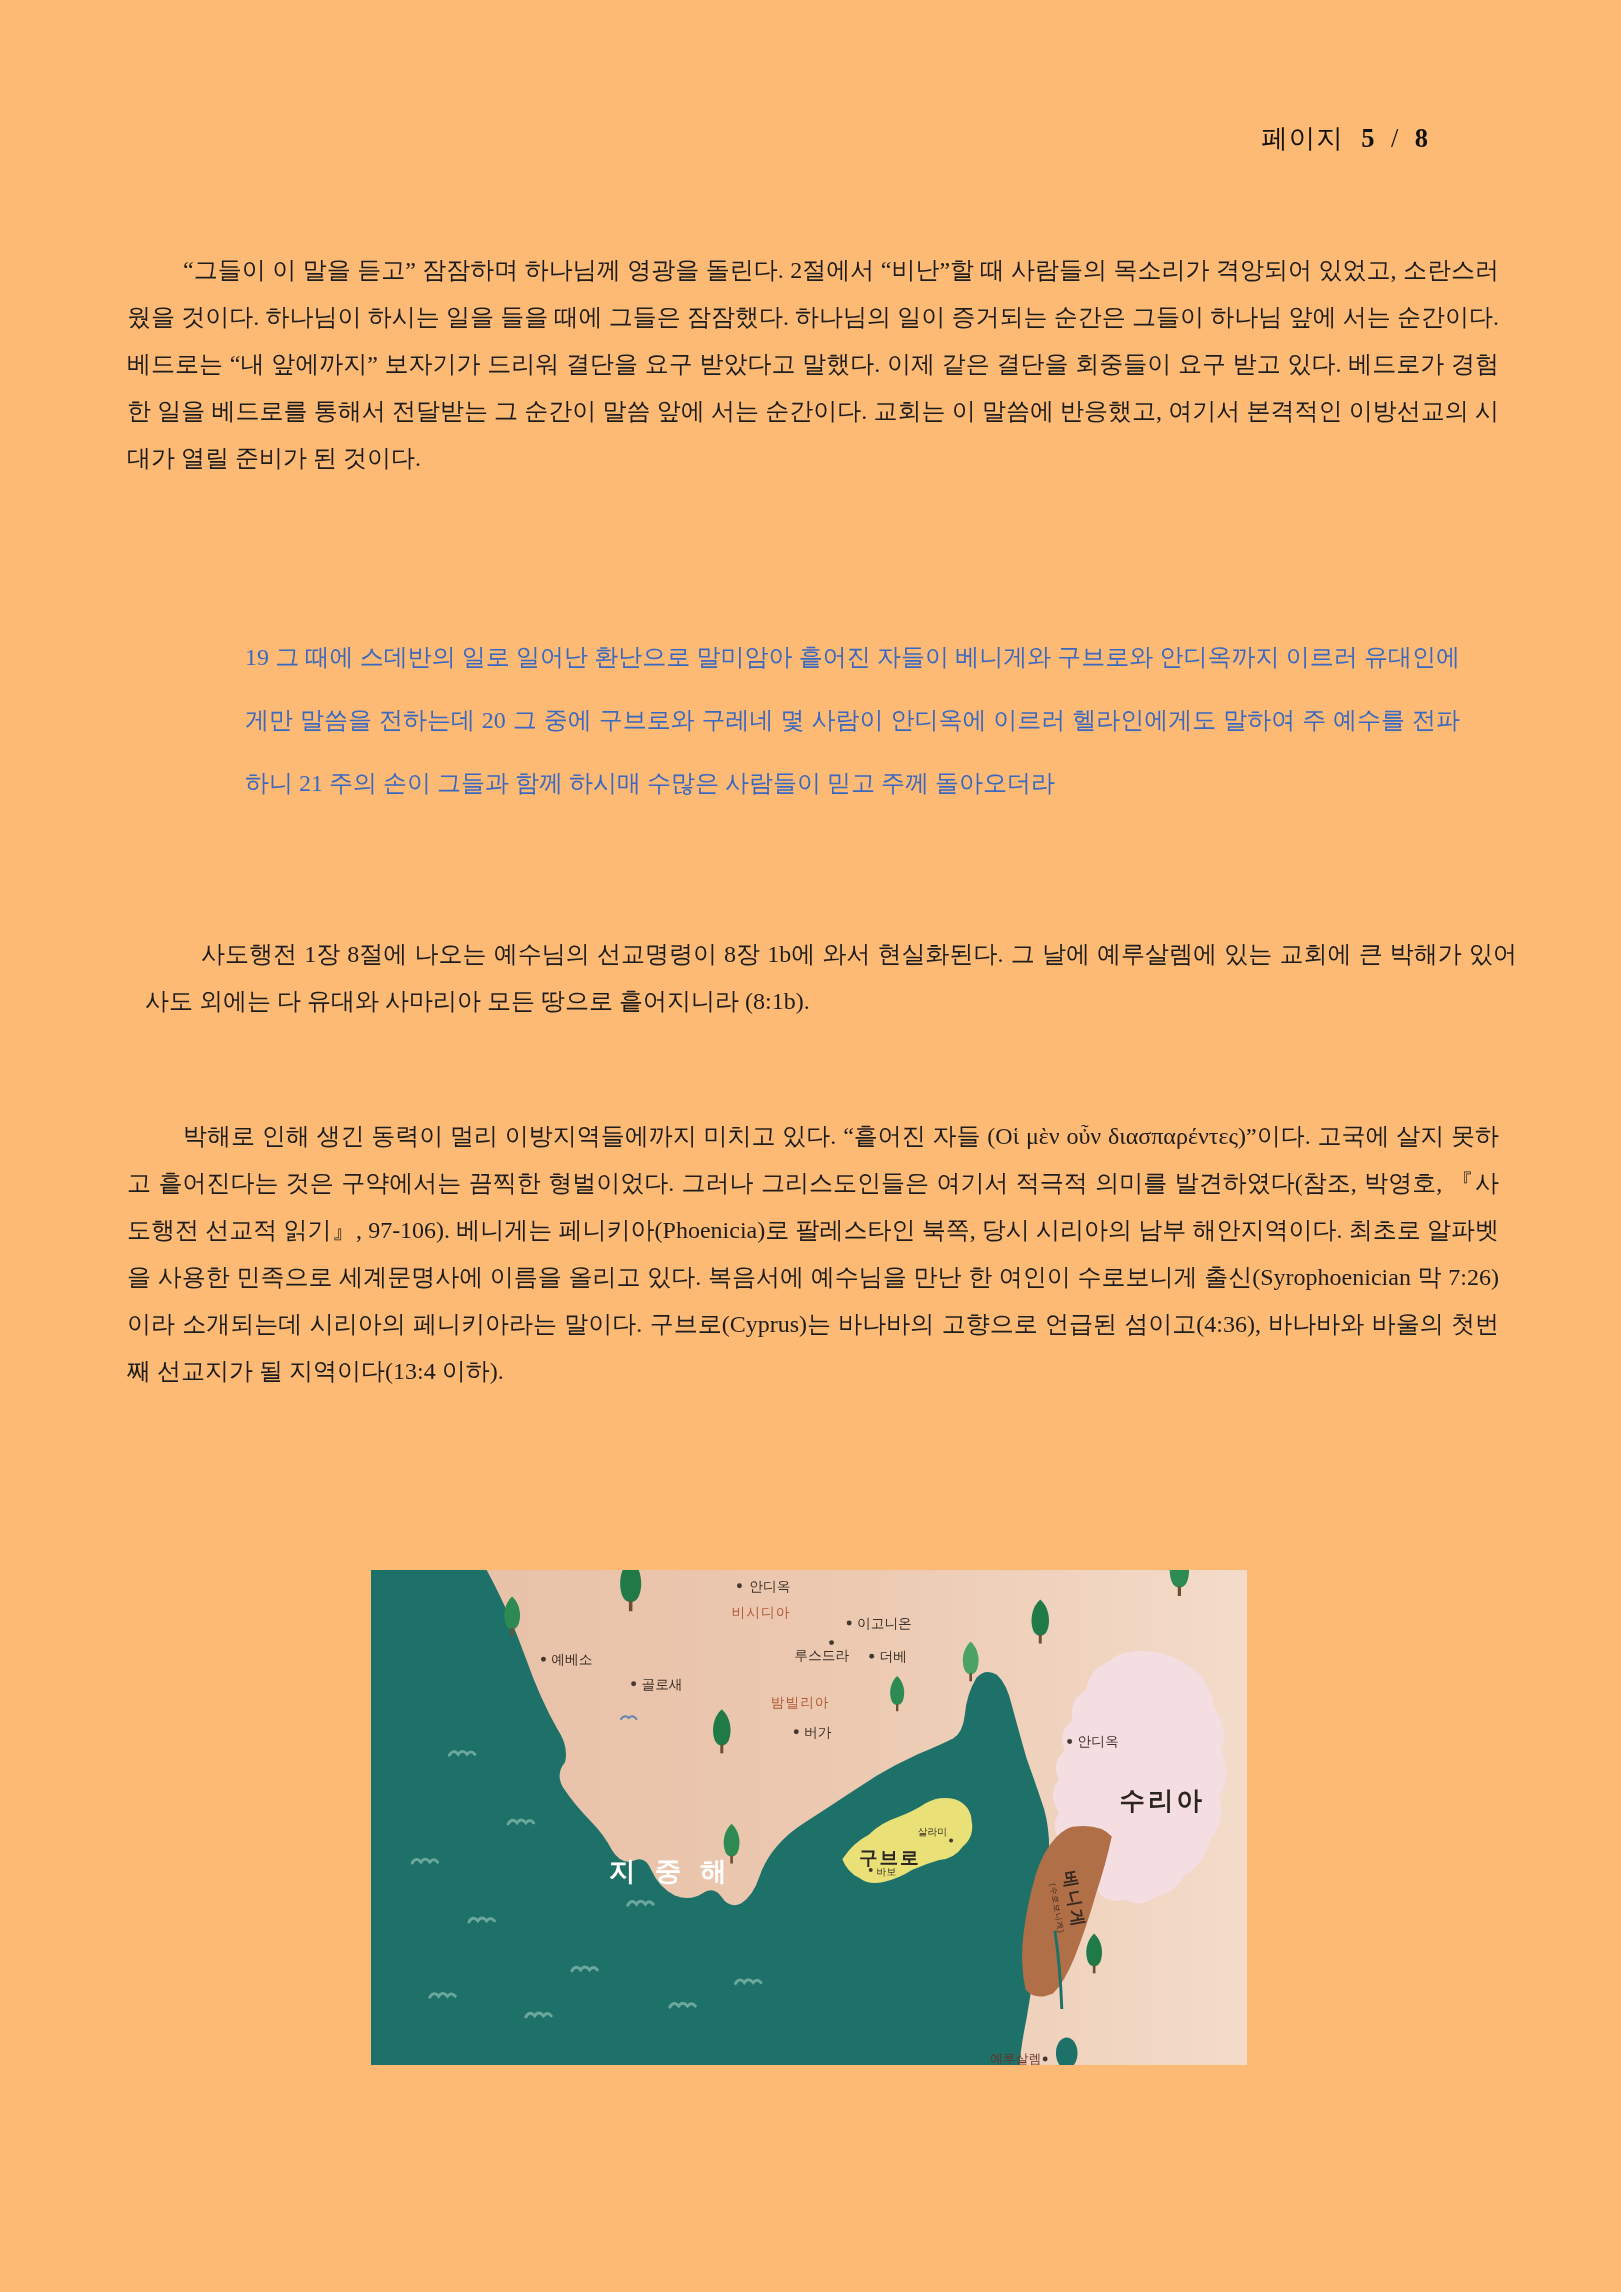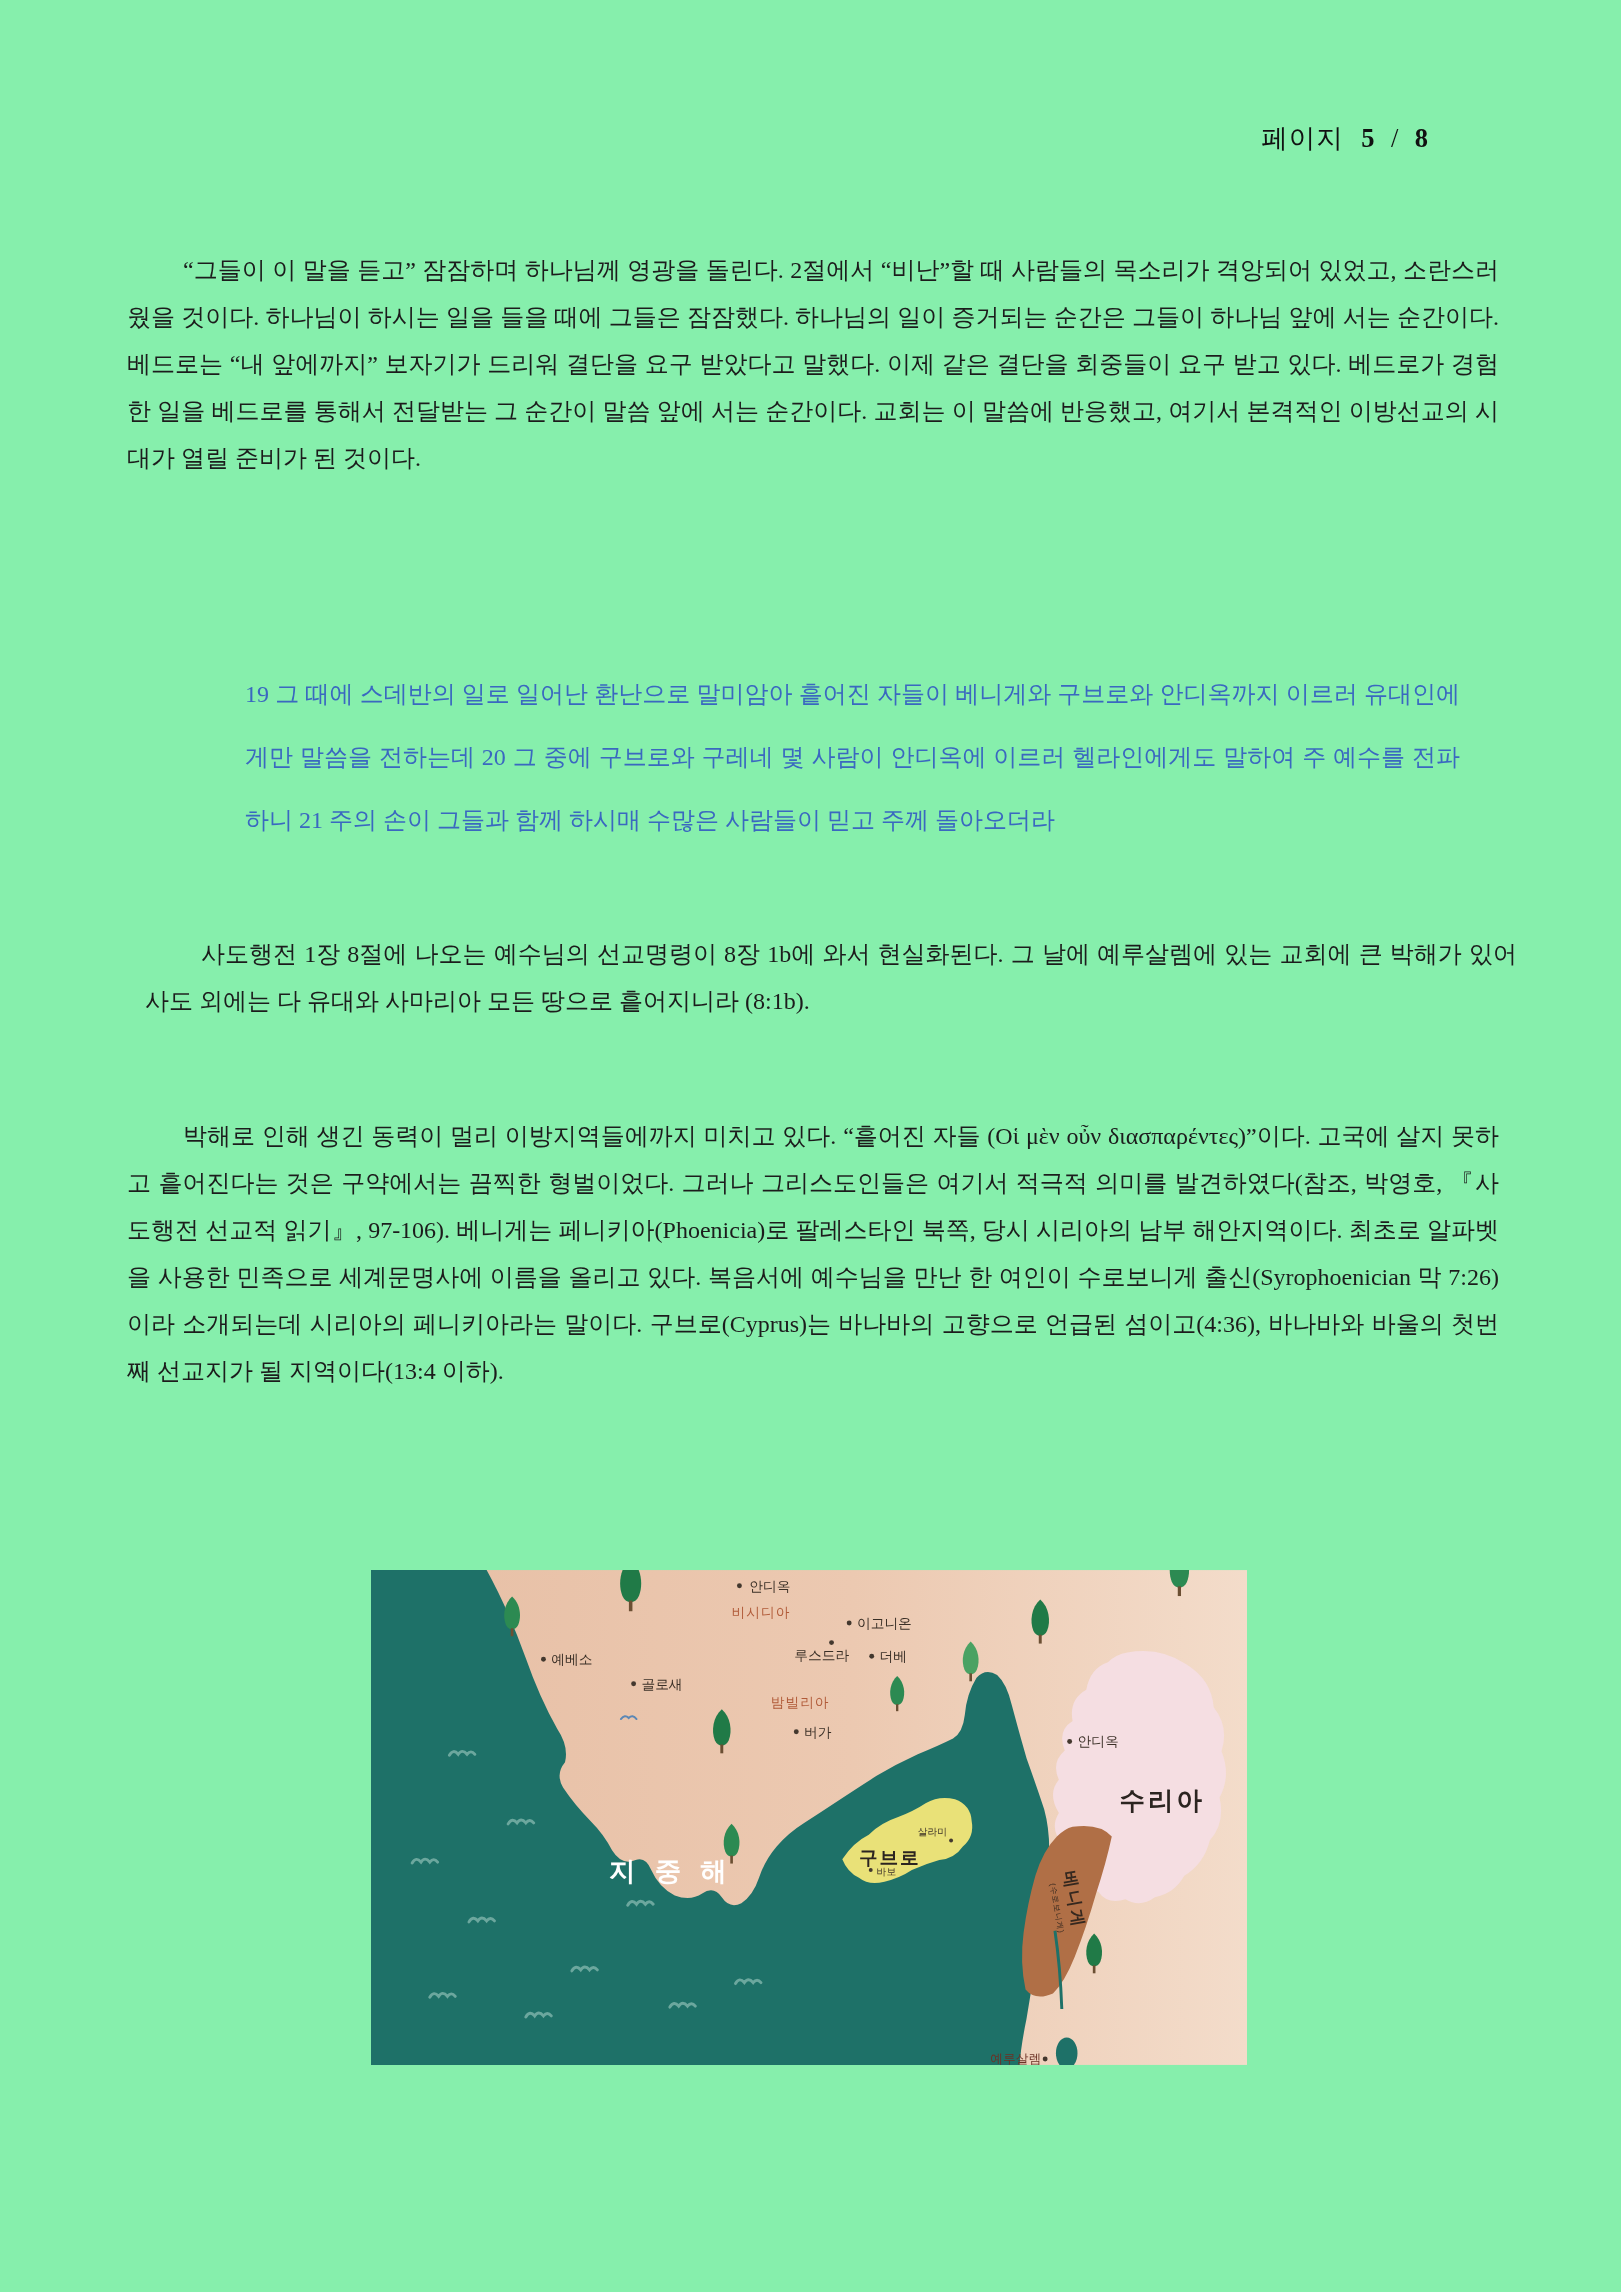--- a/index.html
+++ b/index.html
@@ -1,24 +1,24 @@
 <!DOCTYPE html>
 <html><head>
 <meta charset="utf-8">
 <style>
   html,body{margin:0;padding:0;background:#9a9a9a;}
-  .page{position:relative;width:1621px;height:2293px;margin:0 auto;background:#86efac;
+  .page{position:relative;width:1621px;height:2293px;margin:0 auto;background:#fdba74;
         font-family:"Liberation Serif","DejaVu Serif",serif;color:#1c1c1c;overflow:hidden;}
   .hdr{position:absolute;top:120px;right:192px;font-size:26.5px;letter-spacing:1px;color:#111;}
   .hdr .num{font-weight:bold;}
   .hdr .sep{margin:0 7.8px;}
   .para{position:absolute;font-size:24px;line-height:47px;text-align:justify;
         word-break:break-all;text-justify:inter-character;}
   .p1{left:127px;top:247px;width:1372px;text-indent:56px;}
-  .quote{left:245px;top:663px;width:1215px;line-height:63px;color:#3a68c0;}
+  .quote{left:245px;top:626px;width:1215px;line-height:63px;color:#3a68c0;}
   .p2{left:145px;top:931px;width:1372px;text-indent:56px;}
   .p3{left:127px;top:1113px;width:1372px;text-indent:56px;}
   .map-wrap{position:absolute;left:371px;top:1570px;width:856px;height:495px;}
   svg text{font-family:"Liberation Sans","DejaVu Sans",sans-serif;}
   .city{font-size:14px;fill:#3a2f26;}
   .city-sm{font-size:10px;fill:#3a2f26;}
   .region{font-size:14px;fill:#b05a38;letter-spacing:1px;}
   .big-region{font-size:26px;font-weight:bold;fill:#2b2420;letter-spacing:3px;}
   .island-label{font-size:19px;font-weight:bold;fill:#2b2420;letter-spacing:2px;}
   .sea-label{font-size:27px;font-weight:bold;fill:#ffffff;letter-spacing:6px;}

